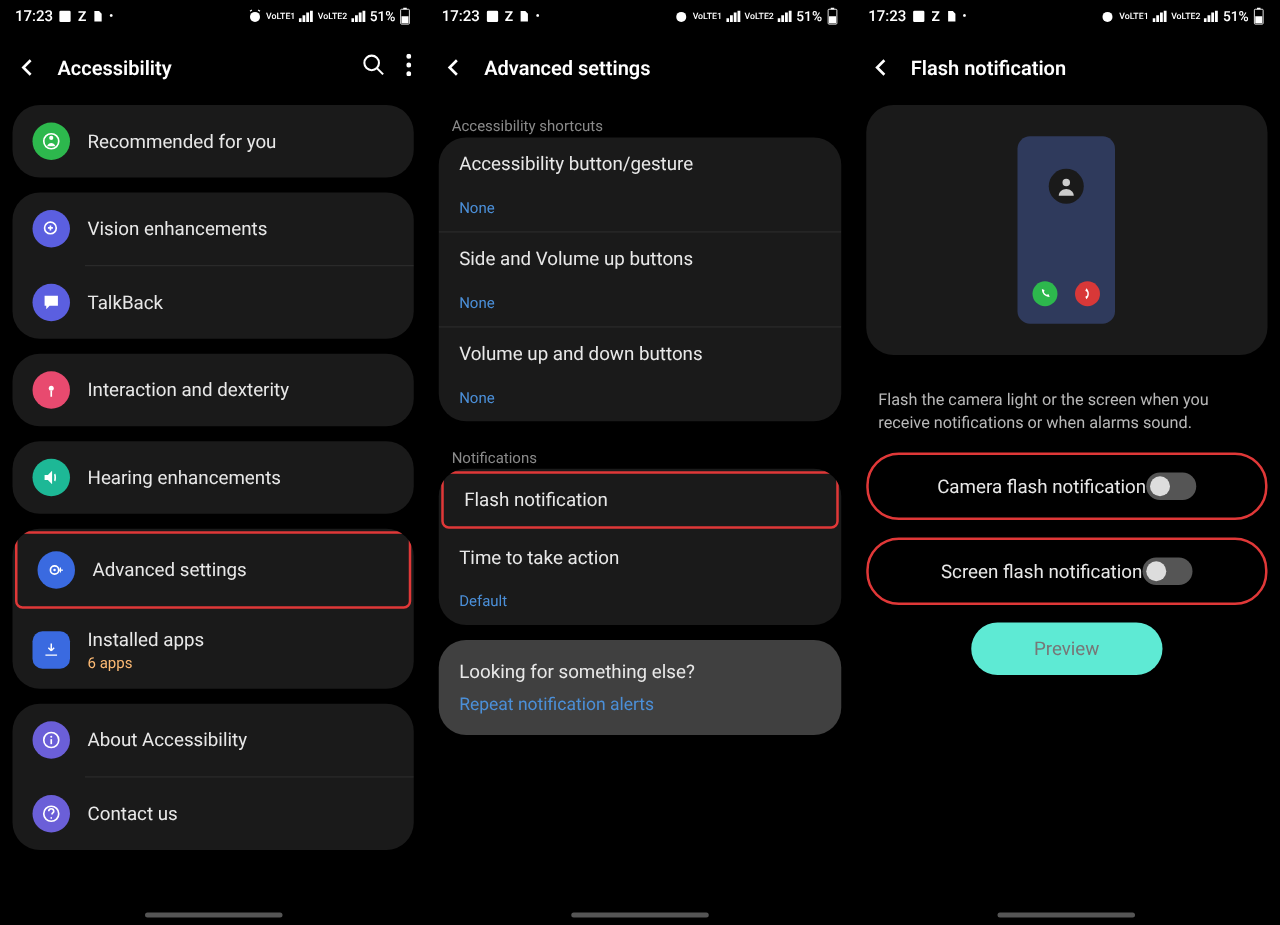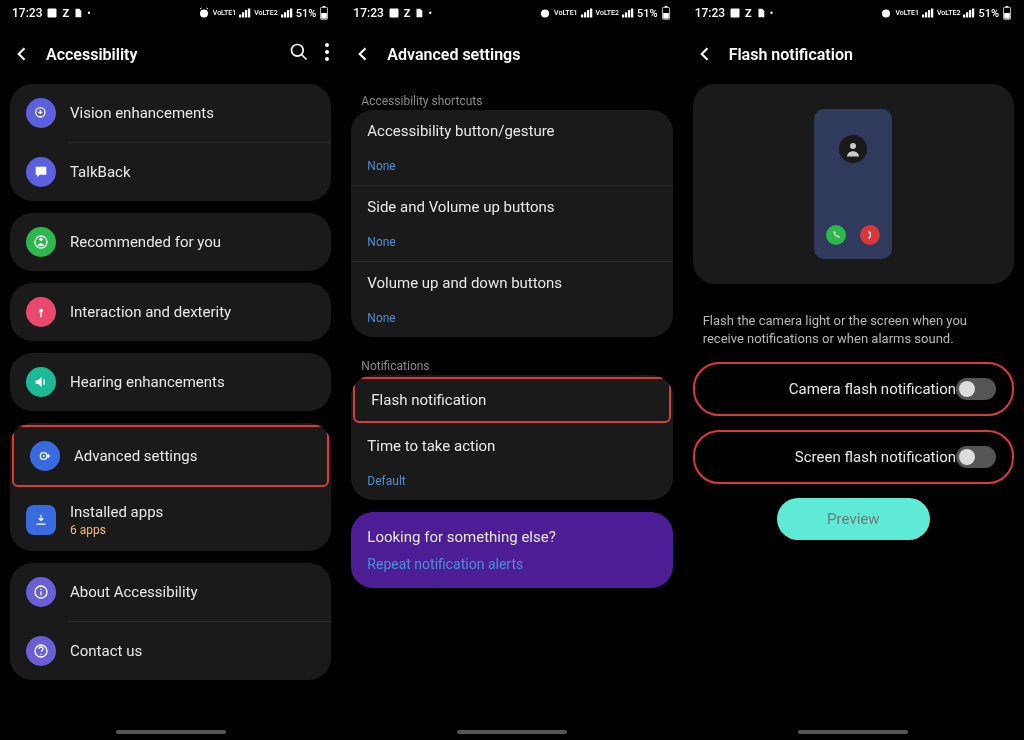--- a/index.html
+++ b/index.html
@@ -89,38 +89,38 @@
     position:relative; display:flex; flex-direction:column; align-items:center;
     justify-content:space-between; padding:26px 0 14px 0;
   }
   .avatar { width:28px;height:28px;border-radius:50%;background:#1a1a1a;display:flex;align-items:center;justify-content:center; }
   .call-btns { display:flex; gap:14px; }
   .call-btn { width:20px;height:20px;border-radius:50%;display:flex;align-items:center;justify-content:center; }
 
   .desc { color:#b8b8b8; font-size:13px; line-height:1.4; padding:0 20px 14px 20px;margin-top:28px; }
 
   .toggle-row {
-    display:flex; justify-content:flex-end; align-items:center;
+    display:flex; justify-content:center; align-items:center;
     padding: 14px 16px;
   }
   .toggle {
     width:40px; height:22px; background:#555; border-radius:12px; position:relative;
   }
   .toggle::after {
     content:""; position:absolute; width:16px; height:16px; background:#ddd;
     border-radius:50%; top:3px; left:3px;
   }
   .preview-btn {
     background:#5eead4; color:#777; font-size:15px; text-align:center;
     border-radius:22px; padding:12px 50px; margin:12px auto 0; width:fit-content;
   }
 
   
   .looking-card {
-    background:#4c1d95; border-radius:22px; margin:10px 10px 0 10px; padding:16px;
+    background:#404040; border-radius:22px; margin:10px 10px 0 10px; padding:16px;
   }
   .looking-title { font-size:15px; color:#e8e8e8; margin-bottom:10px; }
   .looking-link { font-size:14px; color:#4b8fd8; }
 
   .home-indicator {
     position:absolute; bottom:6px; left:50%; transform:translateX(-50%);
     width:110px; height:4px; background:#555; border-radius:2px;
   }
 </style>
 </head>
@@ -192,49 +192,49 @@
             <circle cx="2" cy="2" r="2"></circle>
             <circle cx="2" cy="9" r="2"></circle>
             <circle cx="2" cy="16" r="2"></circle>
           </svg>
       </span>
     </div>
   </div>
 
   <div class="card">
     <div class="item">
-      <div class="icon-circle" style="background:#5b5fe0;">
-        <svg width="16" height="16" viewBox="0 0 24 24" fill="#fff">
-            <circle cx="11" cy="11" r="7" fill="none" stroke="#fff" stroke-width="2"></circle>
-            <path d="M11 8v6M8 11h6" stroke="#fff" stroke-width="2"></path>
-          </svg>
-      </div>
-      <div class="item-label">Vision enhancements</div>
-    </div>
-    <div class="divider-inset"></div>
-    <div class="item">
-      <div class="icon-circle" style="background:#5b5fe0;">
-        <svg width="16" height="16" viewBox="0 0 24 24" fill="#fff">
-            <path d="M4 4h16v12H10l-4 4v-4H4z"></path>
-          </svg>
-      </div>
-      <div class="item-label">TalkBack</div>
-    </div>
-  </div>
-
-  <div class="card">
-    <div class="item">
       <div class="icon-circle" style="background:#2db84d;">
         <svg width="16" height="16" viewBox="0 0 24 24" fill="#fff">
             <circle cx="12" cy="12" r="9" fill="none" stroke="#fff" stroke-width="2"></circle>
             <circle cx="12" cy="8" r="2.5" fill="#fff"></circle>
             <path d="M7 18c1-3 3-4 5-4s4 1 5 4" fill="#fff"></path>
           </svg>
       </div>
       <div class="item-label">Recommended for you</div>
+    </div>
+  </div>
+
+  <div class="card">
+    <div class="item">
+      <div class="icon-circle" style="background:#5b5fe0;">
+        <svg width="16" height="16" viewBox="0 0 24 24" fill="#fff">
+            <circle cx="11" cy="11" r="7" fill="none" stroke="#fff" stroke-width="2"></circle>
+            <path d="M11 8v6M8 11h6" stroke="#fff" stroke-width="2"></path>
+          </svg>
+      </div>
+      <div class="item-label">Vision enhancements</div>
+    </div>
+    <div class="divider-inset"></div>
+    <div class="item">
+      <div class="icon-circle" style="background:#5b5fe0;">
+        <svg width="16" height="16" viewBox="0 0 24 24" fill="#fff">
+            <path d="M4 4h16v12H10l-4 4v-4H4z"></path>
+          </svg>
+      </div>
+      <div class="item-label">TalkBack</div>
     </div>
   </div>
 
   <div class="card">
     <div class="item">
       <div class="icon-circle" style="background:#e84a6f;">
         <svg width="16" height="16" viewBox="0 0 24 24" fill="#fff">
             <circle cx="12" cy="10" r="3"></circle>
             <path d="M12 13v7" stroke="#fff" stroke-width="2"></path>
           </svg>

